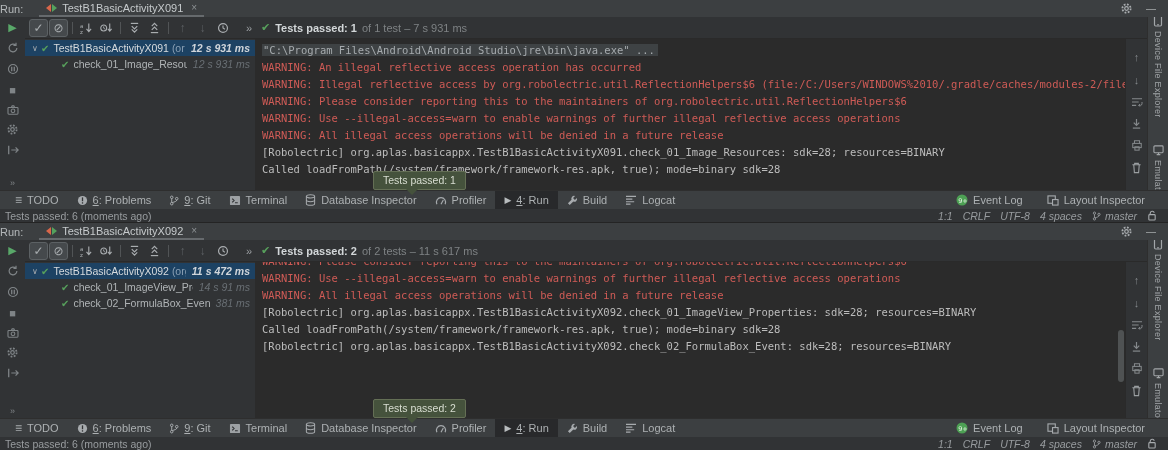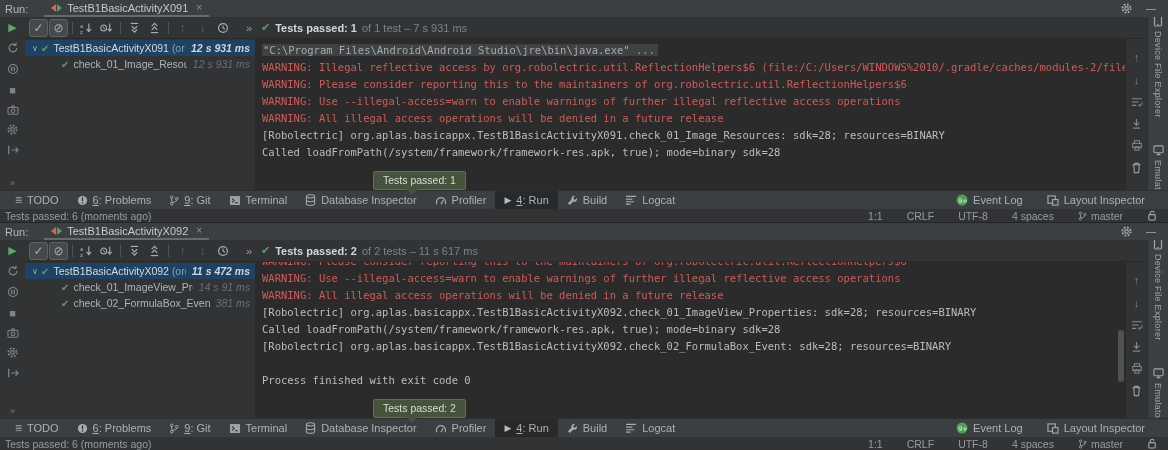--- a/index.html
+++ b/index.html
@@ -3,21 +3,21 @@
 <meta charset="utf-8">
 <style>
   html,body{margin:0;padding:0;}
   body{width:1168px;height:450px;background:#2b2b2b;font-family:"Liberation Sans",sans-serif;overflow:hidden;}
   .panel{position:relative;width:1168px;overflow:hidden;box-sizing:border-box;}
   #p1{height:222px;}
   #p2{height:228px;border-top:1px solid #242424;}
 
   
   .tabrow{position:absolute;top:0;left:0;right:0;height:17px;background:#3c3f41;display:flex;align-items:center;font-size:11px;color:#b4b8ba;z-index:2;}
-  .runlabel{margin-left:5px;}
+  .runlabel{}
   .tab{display:flex;align-items:center;gap:5px;margin-left:16px;height:100%;padding:0 7px;border-bottom:2px solid #666a6d;box-sizing:border-box;color:#c6cacc;cursor:default;}
   .cfgicon{width:11px;height:10px;position:relative;display:inline-block;}
   .cfgicon .lt{position:absolute;left:0;top:1px;width:0;height:0;border-top:4px solid transparent;border-bottom:4px solid transparent;border-right:5px solid #d9664a;}
   .cfgicon .rt{position:absolute;right:0;top:1px;width:0;height:0;border-top:4px solid transparent;border-bottom:4px solid transparent;border-left:5px solid #55a15d;}
   .tabclose{color:#8d9194;font-size:10px;margin-left:3px;}
   .tabrow-right{margin-left:auto;display:flex;align-items:center;gap:14px;margin-right:12px;}
   .minim{color:#a7abad;font-size:10px;line-height:10px;}
 
   
   .toolbarrow{position:absolute;top:17px;left:25px;right:21px;height:22px;background:#313335;border-bottom:1px solid #2a2a2a;display:flex;align-items:center;box-sizing:border-box;}
@@ -72,21 +72,21 @@
   .btoolbar{position:absolute;left:0;right:0;bottom:13px;height:19px;background:#3c3f41;border-top:1px solid #2e2e2e;display:flex;align-items:center;font-size:11px;color:#adb1b3;padding:0 6px;box-sizing:border-box;}
   .bitem{display:flex;align-items:center;gap:5px;padding:0 9px;height:100%;cursor:default;white-space:nowrap;}
   .bitem.selrun{background:#28292b;}
   .u{text-decoration:underline;}
   .bplay{color:#b8bcbe;font-size:9px;}
   .bright{margin-left:auto;display:flex;align-items:center;gap:6px;padding-right:8px;}
   .todoicon{font-size:12px;color:#a7abae;}
 
   
   .statusbar{position:absolute;left:0;right:0;bottom:0;height:13px;background:#313335;display:flex;align-items:center;font-size:10.5px;color:#989c9f;padding:0 5px;box-sizing:border-box;}
-  .sright{margin-left:auto;display:flex;gap:24px;align-items:center;padding-right:6px;}
+  .sright{margin-left:auto;display:flex;gap:10px;align-items:center;padding-right:6px;font-style:italic;}
   .sseg{display:flex;align-items:center;gap:4px;white-space:nowrap;}
 
   
   .tooltip{position:absolute;left:373px;bottom:32px;background:#45523c;border:1px solid #646f55;color:#d8ddd1;font-size:10.5px;padding:2px 9px 3px;border-radius:2px;z-index:6;white-space:nowrap;}
   .tooltip:after{content:"";position:absolute;left:32px;bottom:-6px;width:0;height:0;border:6px solid transparent;border-top:6px solid #45523c;border-bottom:none;}
   svg{display:block;}
 </style>
 </head>
 <body>
 
@@ -208,20 +208,21 @@
     </div>
     <div class="trow child">
       <span class="tcheck">✔</span>
       <span class="tlabel">check_01_Image_Resources</span>
       <span class="ttime">12 s 931 ms</span>
     </div>
   </div>
 
   <div class="console">
     <div class="cline" style="color: rgb(166, 171, 174);"><span class="sel">"C:\Program Files\Android\Android Studio\jre\bin\java.exe" ...</span></div>
+    <div class="cline" style="color: rgb(207, 91, 86);">WARNING: An illegal reflective access operation has occurred</div>
     <div class="cline" style="color: rgb(207, 91, 86);">WARNING: Illegal reflective access by org.robolectric.util.ReflectionHelpers$6 (file:/C:/Users/WINDOWS%2010/.gradle/caches/modules-2/files-2.</div>
     <div class="cline" style="color: rgb(207, 91, 86);">WARNING: Please consider reporting this to the maintainers of org.robolectric.util.ReflectionHelpers$6</div>
     <div class="cline" style="color: rgb(207, 91, 86);">WARNING: Use --illegal-access=warn to enable warnings of further illegal reflective access operations</div>
     <div class="cline" style="color: rgb(207, 91, 86);">WARNING: All illegal access operations will be denied in a future release</div>
     <div class="cline" style="color: rgb(188, 188, 188);">[Robolectric] org.aplas.basicappx.TestB1BasicActivityX091.check_01_Image_Resources: sdk=28; resources=BINARY</div>
     <div class="cline" style="color: rgb(188, 188, 188);"><span>Called </span><span class="clink">loadFromPath(/system/framework/framework-res.apk</span><span>, true); mode=binary sdk=28</span></div>
   </div>
 
   <div class="iconstrip">
     <span>↑</span>
@@ -530,21 +531,20 @@
   </div>
 
   <div class="console clipfirst">
     <div class="cline" style="color: rgb(207, 91, 86);">WARNING: Please consider reporting this to the maintainers of org.robolectric.util.ReflectionHelpers$6</div>
     <div class="cline" style="color: rgb(207, 91, 86);">WARNING: Use --illegal-access=warn to enable warnings of further illegal reflective access operations</div>
     <div class="cline" style="color: rgb(207, 91, 86);">WARNING: All illegal access operations will be denied in a future release</div>
     <div class="cline" style="color: rgb(188, 188, 188);">[Robolectric] org.aplas.basicappx.TestB1BasicActivityX092.check_01_ImageView_Properties: sdk=28; resources=BINARY</div>
     <div class="cline" style="color: rgb(188, 188, 188);"><span>Called </span><span class="clink">loadFromPath(/system/framework/framework-res.apk</span><span>, true); mode=binary sdk=28</span></div>
     <div class="cline" style="color: rgb(188, 188, 188);">[Robolectric] org.aplas.basicappx.TestB1BasicActivityX092.check_02_FormulaBox_Event: sdk=28; resources=BINARY</div>
     <div class="cline" style="color: rgb(188, 188, 188);"></div>
-    <div class="cline" style="color: rgb(188, 188, 188);">Process finished with exit code 0</div>
     <div class="sthumb"></div>
   </div>
 
   <div class="iconstrip">
     <span>↑</span>
     <span>↓</span>
     <span>
         <svg width="12" height="10" viewBox="0 0 14 12">
           <path d="M1 2h12M1 6h8M1 10h5" stroke="#85898c" stroke-width="1.3"></path>
           <path d="M13 6v2a2 2 0 01-2 2H9" fill="none" stroke="#85898c" stroke-width="1.2"></path>

